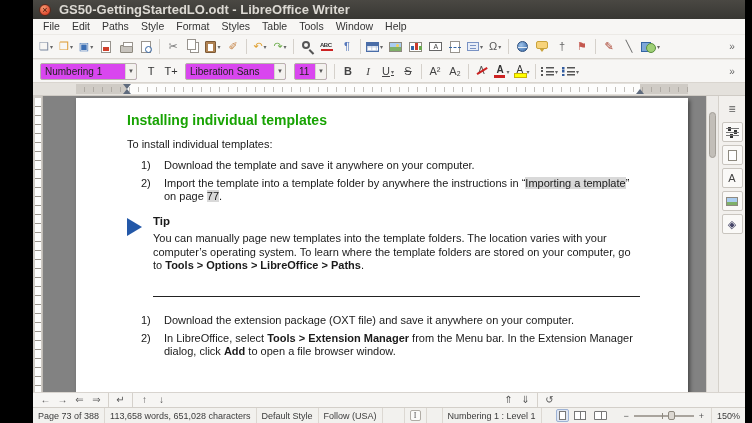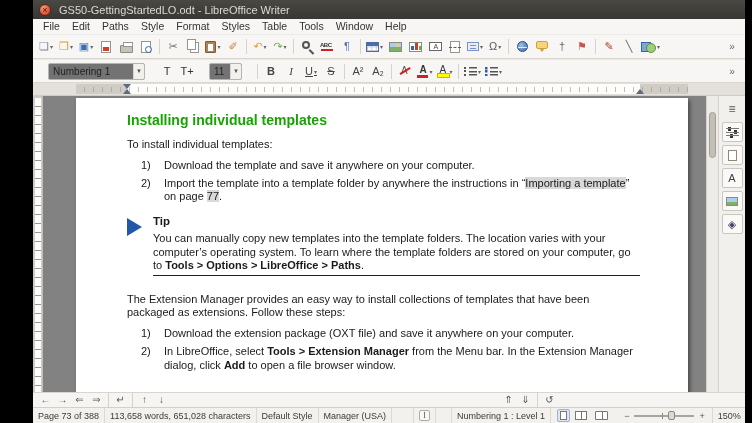--- a/index.html
+++ b/index.html
@@ -2,33 +2,33 @@
 <html style="--heading-green: #18a303; --field-shading: #d9d9d9; --tip-blue: #2358a8; --titlebar-bg: #3c3b37; --selection-blue: #9db2d4;"><head>
 <meta charset="utf-8">
 <style>
 *{box-sizing:border-box;margin:0;padding:0}
 html,body{width:752px;height:423px;background:#000;overflow:hidden;font-family:"Liberation Sans",sans-serif}
 #screen{position:relative;width:752px;height:423px;background:#000}
 #window{position:absolute;left:33px;top:0;width:712px;height:423px;display:flex;flex-direction:column;background:#f2f1ef;box-shadow:0 0 8px rgba(0,0,0,.7)}
 
 .titlebar{height:19px;background:linear-gradient(#4a4843,#383733);display:flex;align-items:center;padding:0 6px;flex:0 0 auto}
 .closebtn{width:12px;height:12px;border-radius:50%;background:radial-gradient(circle at 35% 30%,#f79a72,#dd4a30 72%);border:1px solid #59281c;color:#40150a;font-size:9px;line-height:10px;text-align:center;margin-right:8px;cursor:default}
-.title{color:#dcd9d3;font-size:11px;font-weight:normal;white-space:nowrap}
+.title{color:#dcd9d3;font-size:13px;font-weight:bold;white-space:nowrap}
 
 .menubar{height:15px;background:#f7f6f4;display:flex;align-items:center;padding:0 4px;font-size:10.5px;color:#333;flex:0 0 auto}
 .menu-item{padding:0 6px;line-height:15px;white-space:nowrap}
 
 .toolbar{height:25px;background:#f7f6f4;border-top:1px solid #eceae6;border-bottom:1px solid #d9d5cf;display:flex;align-items:center;padding:0 3px;flex:0 0 auto}
 .toolbar2{height:24px}
 .tool{height:20px;min-width:18px;display:inline-flex;align-items:center;justify-content:center;border-radius:2px;padding:0 1px;margin:0 1px;font-size:11px;color:#444}
 .tool .g{display:inline-block;line-height:1}
 .dd{font-size:6px;color:#666;margin-left:1px}
 .sep{width:1px;height:15px;background:#d5d1cb;margin:0 3px;flex:0 0 auto}
 .ovf{margin-left:auto;color:#666;font-size:10px}
-.combo{height:17px;background:#737373;border:1px solid #b8b3ac;border-radius:2px;display:inline-flex;align-items:center;font-size:10px;color:#222;margin:0 12px;overflow:hidden}
+.combo{height:17px;background:#d946ef;border:1px solid #b8b3ac;border-radius:2px;display:inline-flex;align-items:center;font-size:10px;color:#222;margin:0 4px;overflow:hidden}
 .combo .cv{padding:0 4px;white-space:nowrap;overflow:hidden}
 .combo .ca{width:11px;border-left:1px solid #d8d4cf;height:100%;display:flex;align-items:center;justify-content:center;font-size:6px;color:#555;background:#f3f1ee}
 .fb-b{font-weight:bold}.fb-i{font-style:italic;font-family:"Liberation Serif",serif}
 .fb-u{text-decoration:underline}.fb-s{text-decoration:line-through}
 
 .ci{display:inline-block;position:relative}
 .i-pdf{width:10px;height:12px;background:#fff;border:1px solid #98948e}
 .i-pdf::after{content:"";position:absolute;left:1px;right:1px;bottom:1px;height:4px;background:#d0402b}
 .i-printer{width:13px;height:8px;background:#c7c3bd;border:1px solid #8d897f;border-radius:1px;margin-top:4px}
 .i-printer::before{content:"";position:absolute;left:2px;top:-4px;width:8px;height:3px;background:#fff;border:1px solid #9a958e}
@@ -96,21 +96,21 @@
 .h2top{margin-top:4px}
 .pdoc{margin:0 0 8px}
 .b{font-weight:bold}
 .li{display:flex;margin:0 0 5px}
 .num{width:23px;margin-left:14px;flex:0 0 auto}
 .lt{flex:1}
 .field{background:var(--field-shading,#d9d9d9)}
 .tip{display:flex;margin:10px 0 17px}
 .tipicon{width:26px;padding-top:4px;flex:0 0 auto}
 .tri{width:0;height:0;border-left:15px solid var(--tip-blue,#2358a8);border-top:9px solid transparent;border-bottom:9px solid transparent}
-.tipbody{flex:1;border-bottom:1.5px solid #222;padding-bottom:3px}
+.tipbody{flex:1;border-bottom:1.5px solid #222;padding-bottom:24px}
 .tiptitle{font-weight:bold;font-size:11.5px;margin:1px 0 4px}
 
 .vscroll{width:12px;background:#edebe8;border-left:1px solid #d5d1cb;position:relative;flex:0 0 auto}
 .vthumb{position:absolute;left:2px;right:2px;top:16px;height:46px;background:#c2beb8;border:1px solid #a39f98;border-radius:4px}
 .sidebarstrip{width:27px;background:#f2f0ed;border-left:1px solid #d5d1cb;display:flex;flex-direction:column;align-items:center;padding-top:3px;gap:3px;flex:0 0 auto}
 .sbtab{width:21px;height:20px;border:1px solid #c9c5bf;border-radius:2px;background:#faf9f7;display:inline-flex;align-items:center;justify-content:center;font-size:11px;color:#555}
 .sbtab.flat{border-color:transparent;background:transparent;font-size:12px}
 
 .bottombar{height:15px;background:#f6f5f3;border-top:1px solid #d8d4cf;display:flex;align-items:center;padding:0 4px;flex:0 0 auto}
 .bottombar .tool{height:13px;min-width:15px;font-size:10px}
@@ -270,20 +270,24 @@
       <span class="combo">
         <span class="cv" style="width:84px">Numbering 1</span>
         <span class="ca">▼</span>
       </span>
       <span id="stylebtns" style="display:contents"><span class="tool">
             <span class="g" style="color: rgb(51, 51, 51);">T</span>
           </span><span class="tool">
             <span class="g" style="color: rgb(51, 51, 51);">T+</span>
           </span></span>
       <span class="combo">
+        <span class="cv" style="width:88px">Liberation Sans</span>
+        <span class="ca">▼</span>
+      </span>
+      <span class="combo">
         <span class="cv" style="width:20px">11</span>
         <span class="ca">▼</span>
       </span>
       <span class="sep"></span>
       <span id="fmtbtns" style="display:contents"><span class="tool fb-b">
             <span class="g">B</span>
           </span><span class="tool fb-i">
             <span class="g">I</span>
           </span><span class="tool fb-u">
             <span class="g">U</span>
@@ -340,25 +344,24 @@
             <span class="num">2)</span>
             <span class="lt"><span>Import the template into a template folder by anywhere the instructions in “</span><span class="field">Importing a template</span><span>” on page </span><span class="field">77</span><span>.</span></span>
           </div>
 
           <div class="tip">
             <div class="tipicon">
                 <div class="tri"></div>
               </div>
             <div class="tipbody">
               <div class="tiptitle">Tip</div>
-              <div><span>You can manually copy new templates into the template folders. The location varies with your computer’s operating system. To learn where the template folders are stored on your computer, go to </span><span class="b">Tools &gt; Options &gt; LibreOffice &gt; Paths</span><span>.</span></div>
+              <div><span>You can manually page new templates into the template folders. The location varies with your computer’s operating system. To learn where the template folders are stored on your computer, go to </span><span class="b">Tools &gt; Options &gt; LibreOffice &gt; Paths</span><span>.</span></div>
             </div>
           </div>
 
-          <p class="pdoc">The Extension Manager provides an easy way to install collections of templates that have been packaged as extensions. Follow these steps:</p>
 
           <div class="li">
             <span class="num">1)</span>
             <span class="lt">Download the extension package (OXT file) and save it anywhere on your computer.</span>
           </div>
           <div class="li">
             <span class="num">2)</span>
             <span class="lt"><span>In LibreOffice, select </span><span class="b">Tools &gt; Extension Manager</span><span> from the Menu bar. In the Extension Manager dialog, click </span><span class="b">Add</span><span> to open a file browser window.</span></span>
           </div>
 
@@ -414,21 +417,21 @@
             <span class="g" style="color: rgb(85, 85, 85);">⇓</span>
           </span><span class="sep"></span><span class="tool">
             <span class="g" style="color: rgb(85, 85, 85);">↺</span>
           </span></span>
     </div>
 
     <div class="statusbar">
       <span class="scell">Page 73 of 388</span>
       <span class="scell">113,658 words, 651,028 characters</span>
       <span class="scell">Default Style</span>
-      <span class="scell">Manager (USA)</span>
+      <span class="scell">Follow (USA)</span>
       <span class="scell" style="min-width:22px"></span>
       <span class="scell">
           <span class="selbox">I</span>
         </span>
       <span class="scell" style="min-width:16px"></span>
       <span class="scell">Numbering 1 : Level 1</span>
       <span class="flex1"></span>
       <span class="scell vbt">
         <span class="vbtn active">
             <span class="ci v1"></span>

